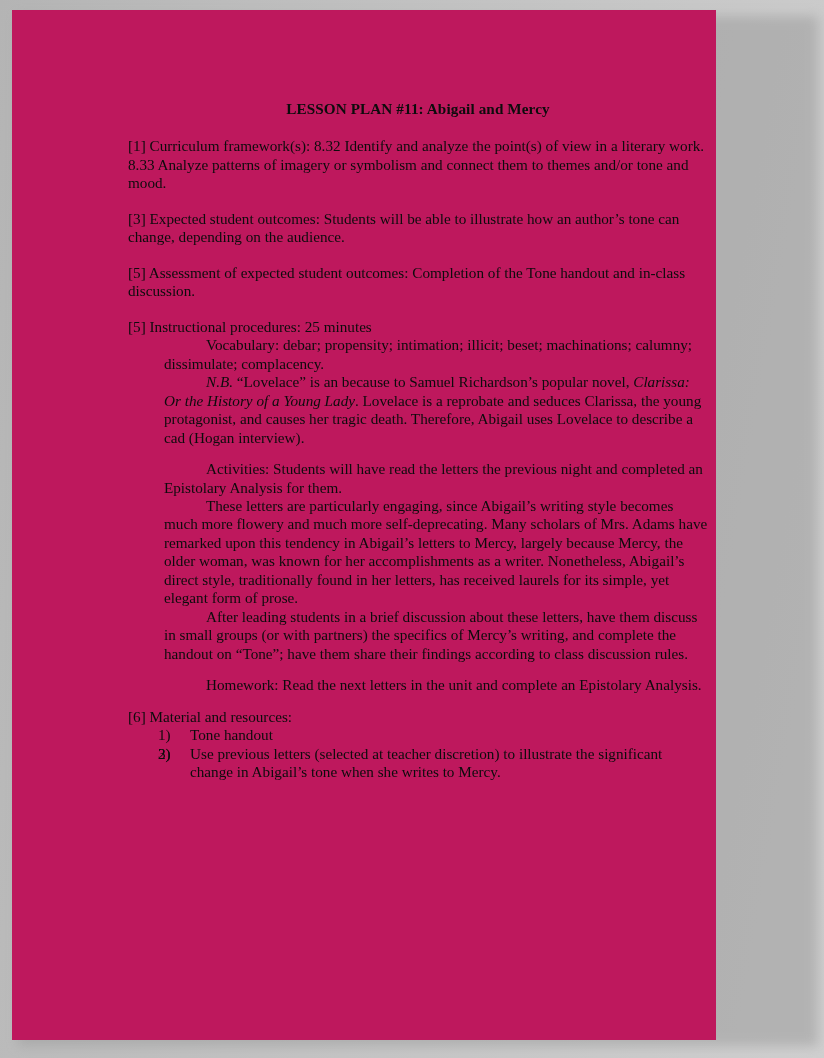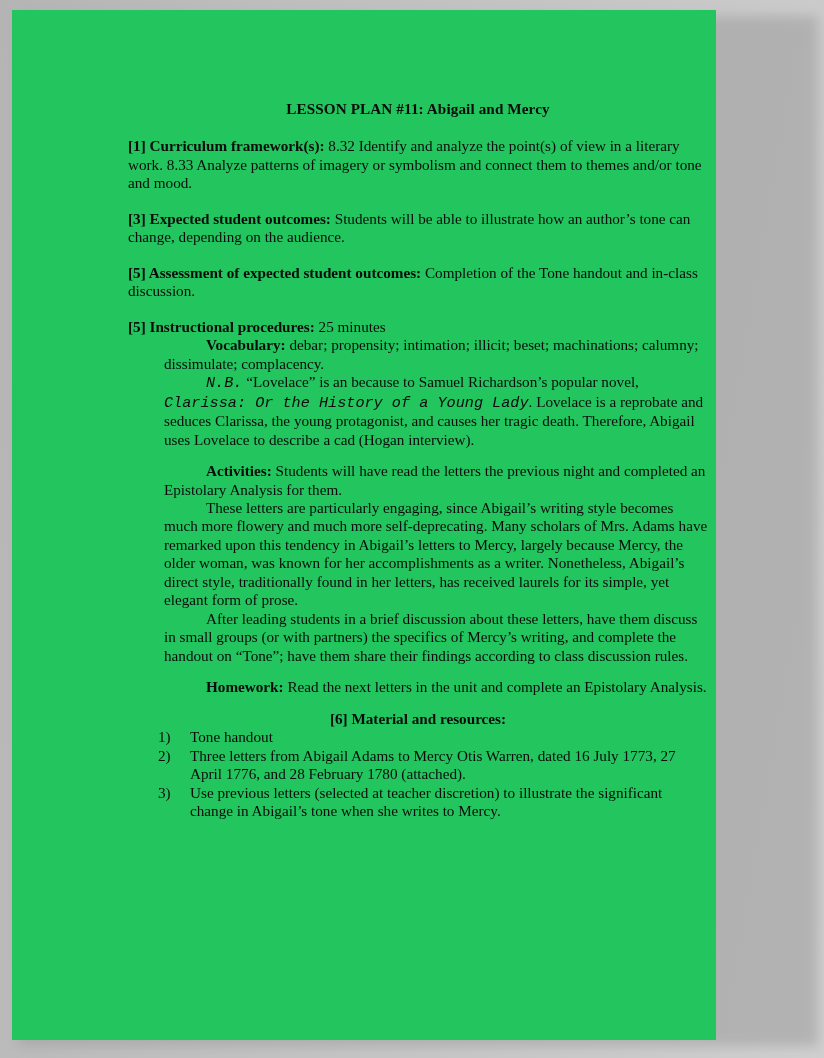--- a/index.html
+++ b/index.html
@@ -25,21 +25,21 @@
     opacity: 0.55;
     transform: translate(6px, 6px);
   }
 
   .page {
     position: absolute;
     left: 12px;
     top: 10px;
     width: 704px;
     height: 1030px;
-    background: #22c55e;
+    background: #be185d;
     box-sizing: border-box;
   }
 
   .content {
     position: absolute;
     left: 116px;
     top: 90px;
     width: 580px;
     font-size: 15.2px;
     line-height: 1.215;
@@ -61,27 +61,25 @@
 
   .block {
     margin-bottom: 17px;
   }
 
   .block-tight {
     margin-bottom: 0;
   }
 
   .lead {
-    font-weight: bold;
-    text-align: center;
+    font-weight: normal;
   }
 
   .ital {
     font-style: italic;
-    font-family: Liberation Mono, monospace;
   }
 
   .indent {
     text-indent: 42px;
     margin-left: 36px;
   }
 
   .gap-sm {
     height: 13px;
   }
@@ -153,21 +151,20 @@
 
     <div class="block-tight">
       <p class="lead">[6] Material and resources:</p>
       <ul class="numlist">
         <li>
           <span class="marker">1)</span>
           <span>Tone handout</span>
         </li>
         <li>
           <span class="marker">2)</span>
-          <span>Three letters from Abigail Adams to Mercy Otis Warren, dated 16 July 1773, 27 April 1776, and 28 February 1780 (attached).</span>
         </li>
         <li>
           <span class="marker">3)</span>
           <span>Use previous letters (selected at teacher discretion) to illustrate the significant change in Abigail’s tone when she writes to Mercy.</span>
         </li>
       </ul>
     </div>
 
   </div>
 </div>

